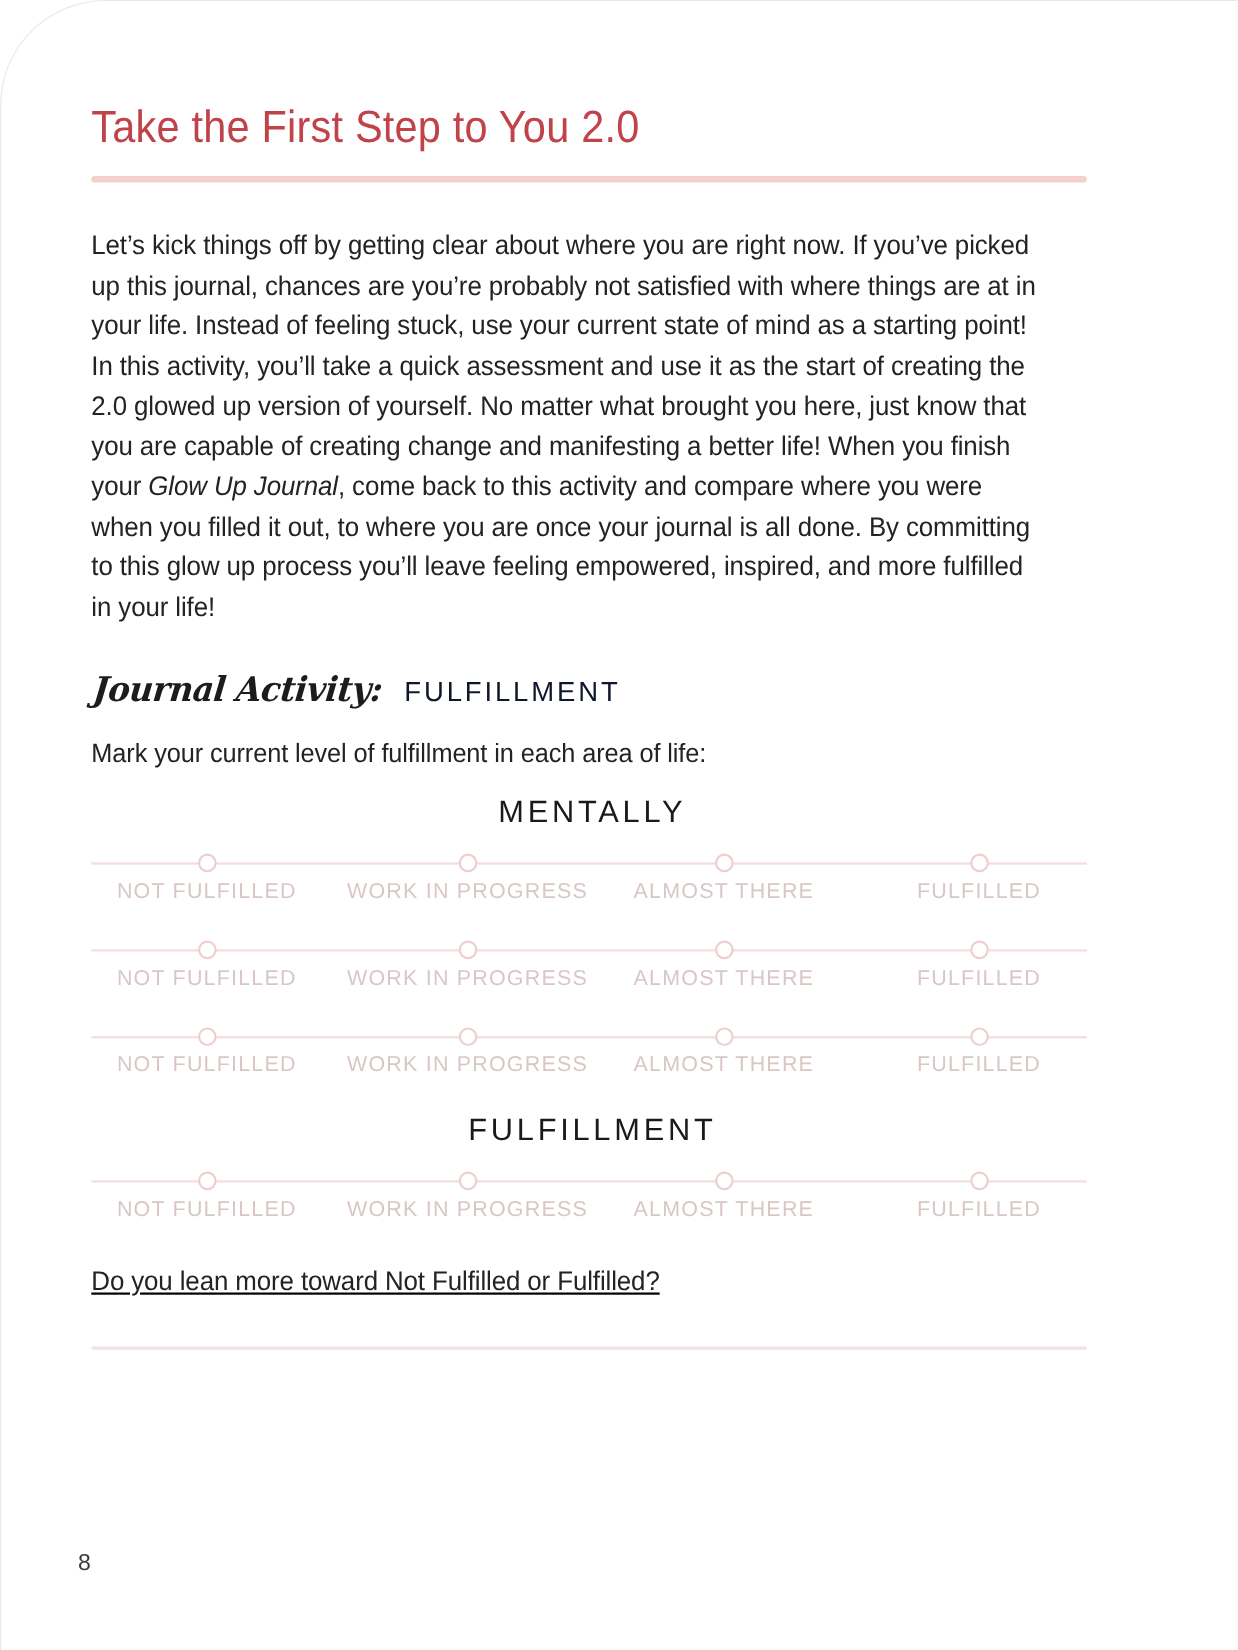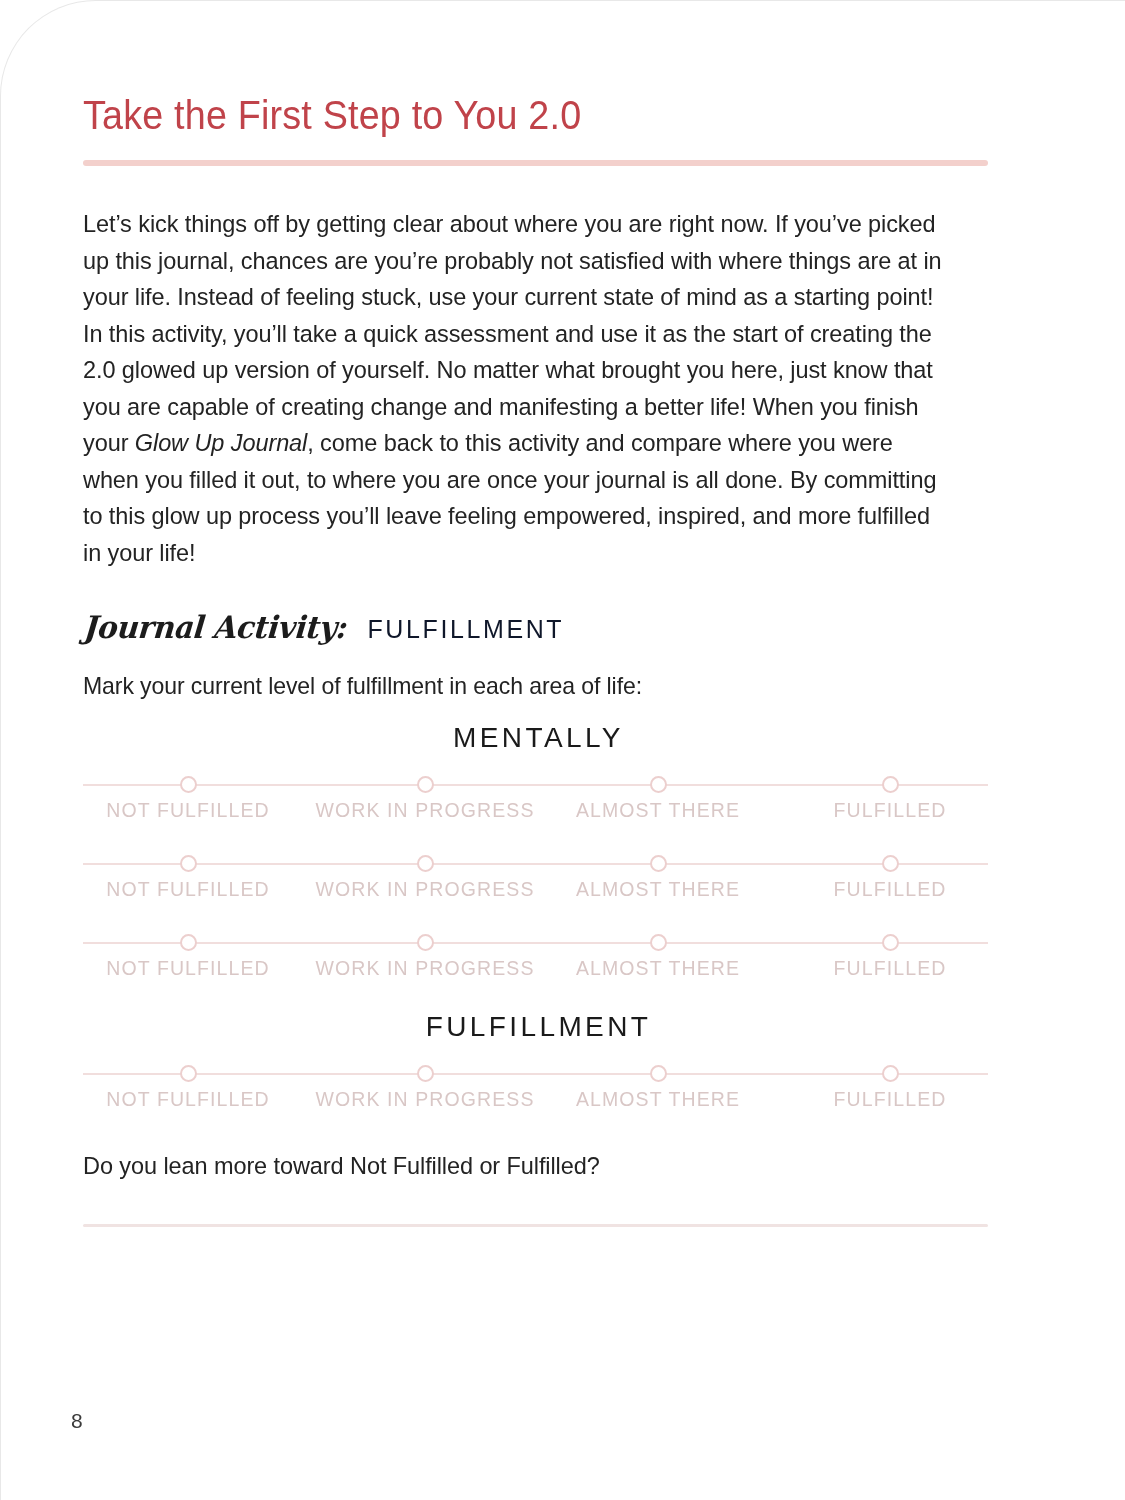--- a/index.html
+++ b/index.html
@@ -162,20 +162,21 @@
     white-space: nowrap;
     transform: translateX(-50%);
   }
 
   
   .questions {
     margin-top: 34px;
   }
   .question-block {
     margin-bottom: 26px;
+    text-decoration: underline;
   }
   .question-text {
     font-size: 24.5px;
     color: #232323;
     font-weight: 300;
     letter-spacing: -0.1px;
     transform: scaleX(0.96);
     transform-origin: left center;
   }
   .question-text .it { font-style: italic; }

